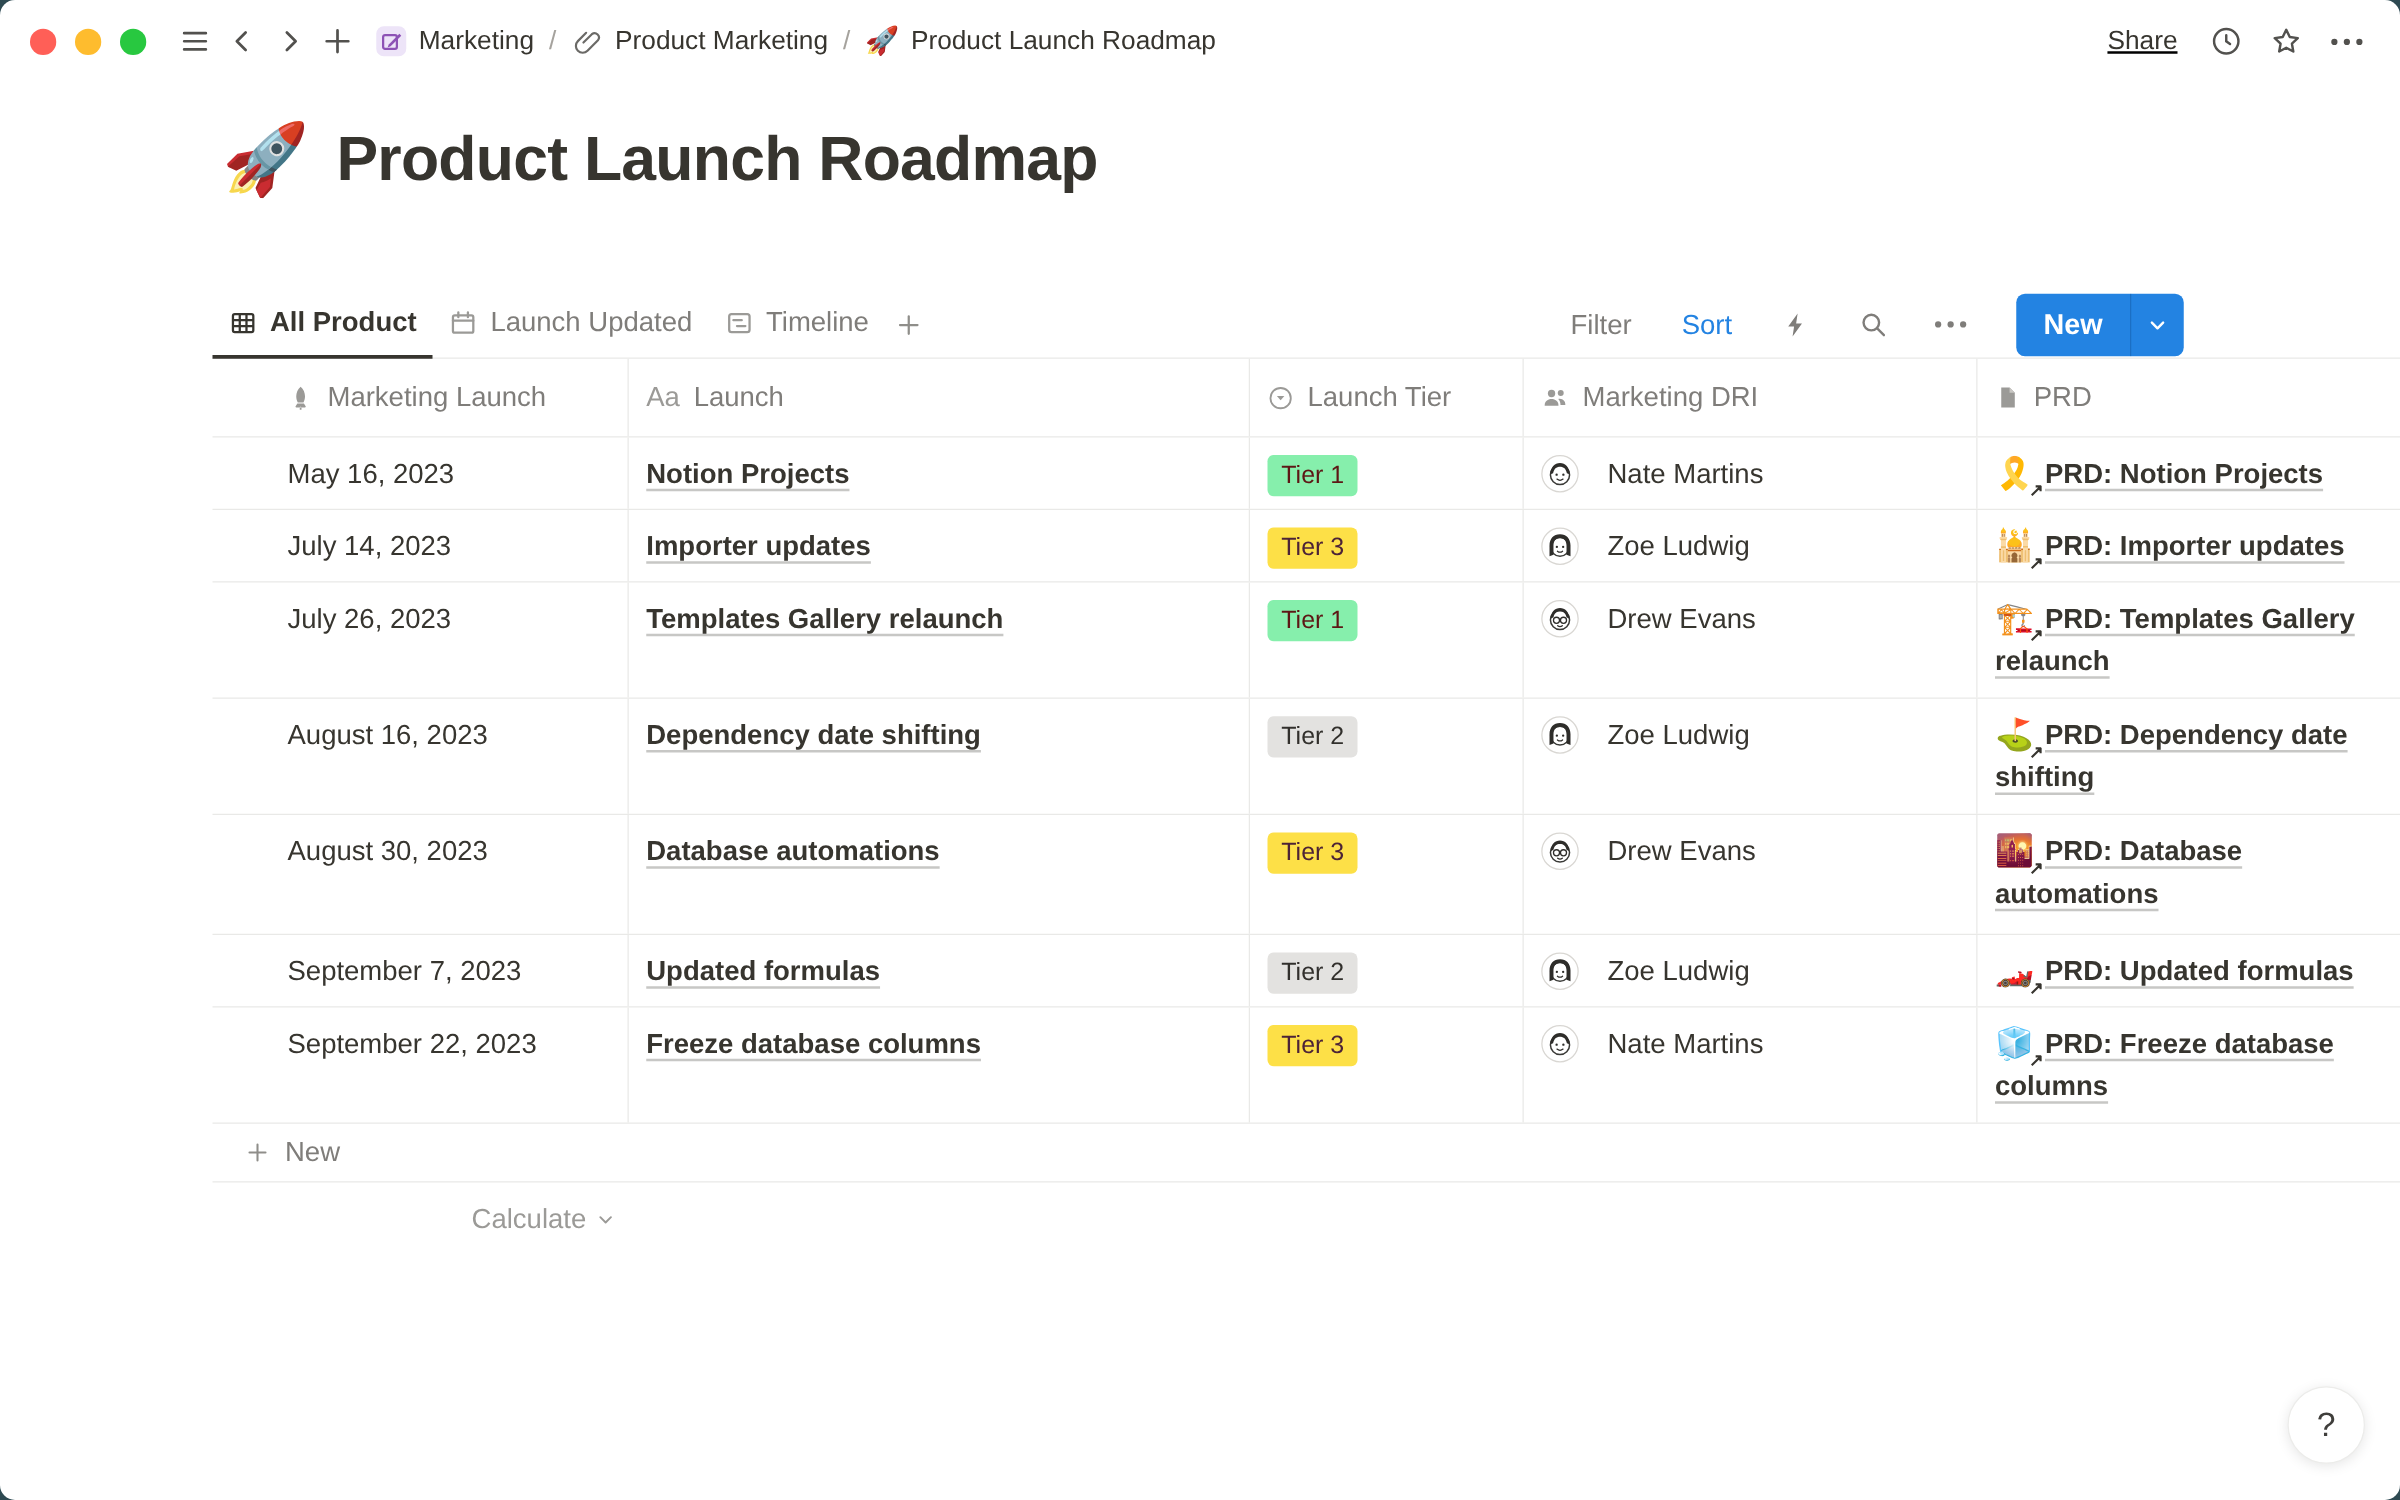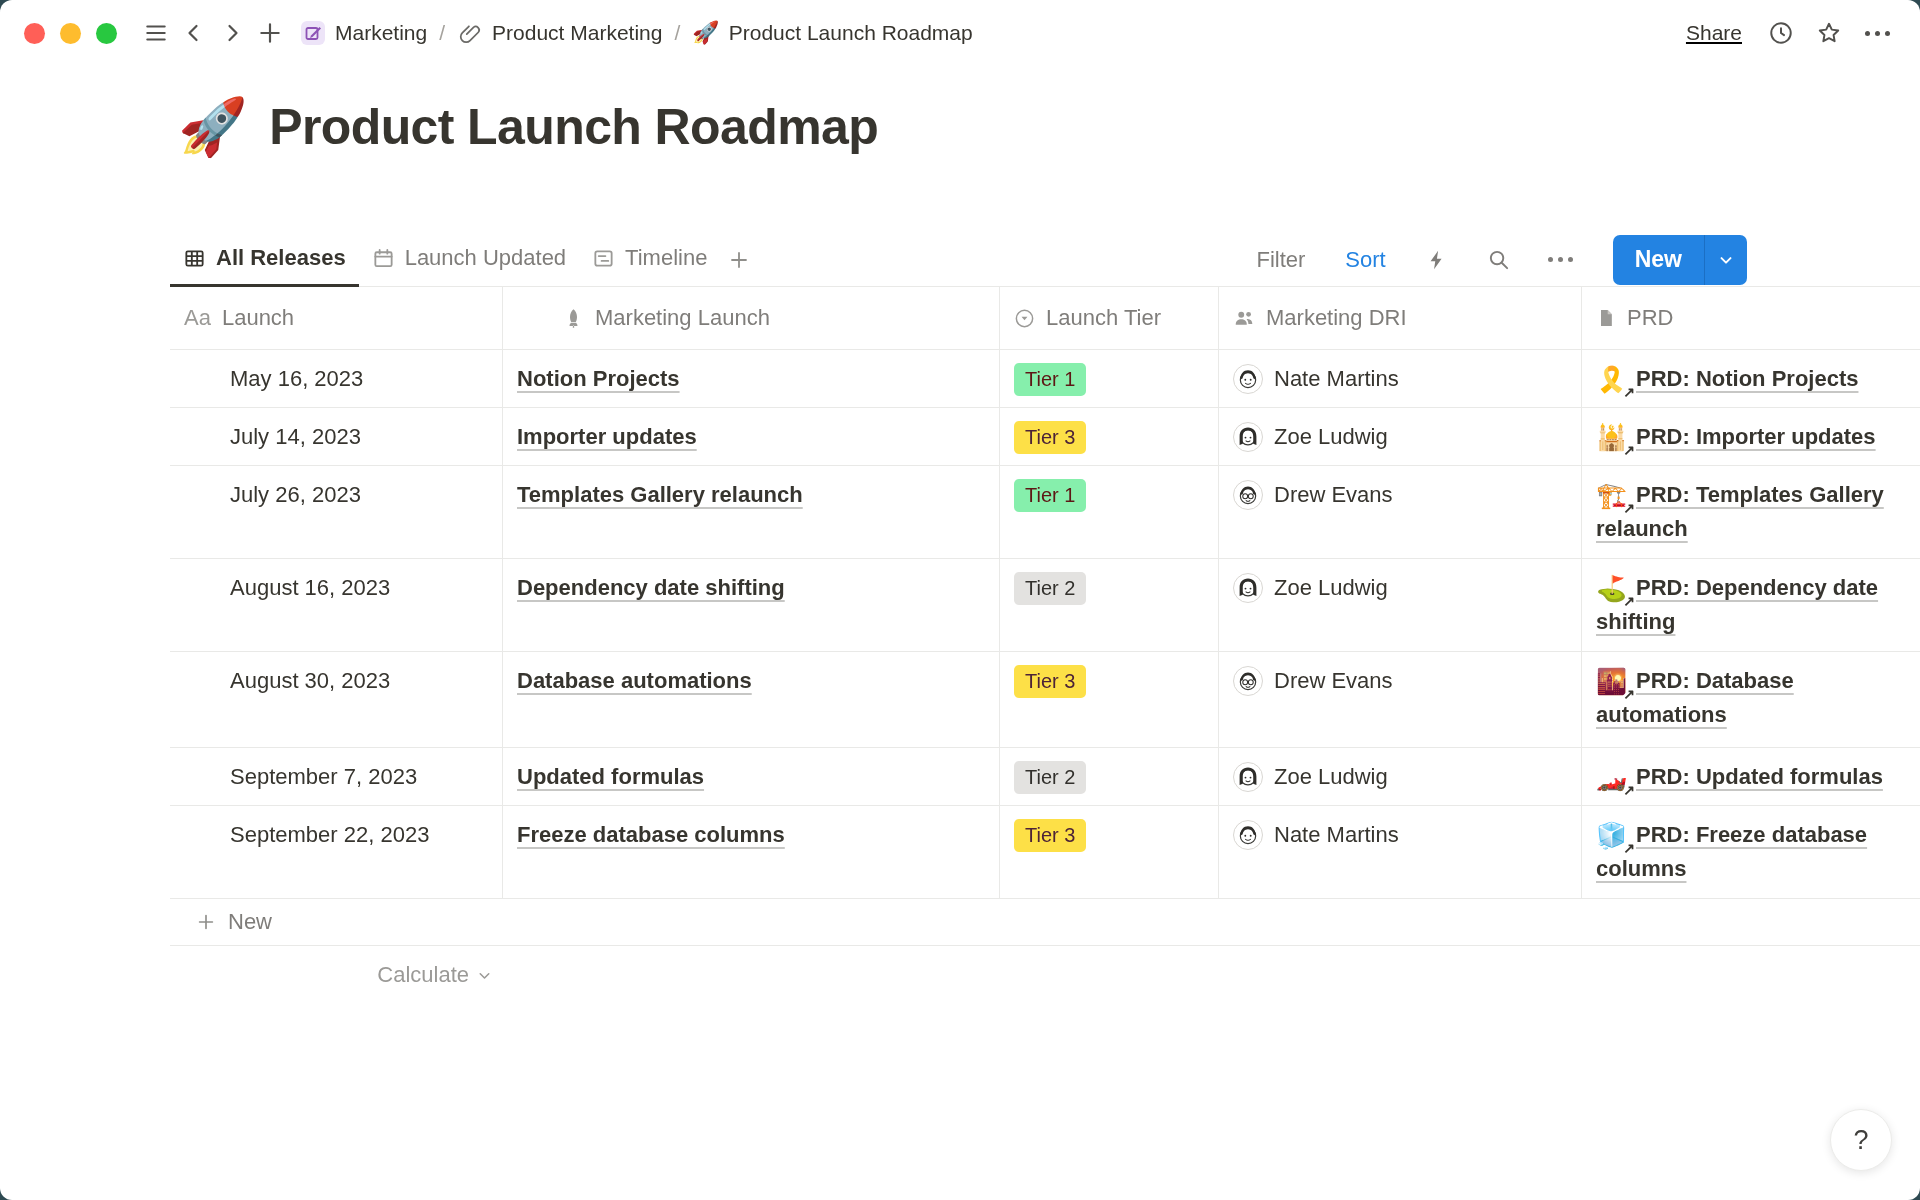--- a/index.html
+++ b/index.html
@@ -95,21 +95,21 @@
     text-underline-offset:4.5px;
   }
   .badge {
     display:inline-block; height:33px; line-height:33px; padding:0 11px;
     border-radius:5px; font-size:20px; white-space:nowrap;
   }
   .tier-red  { background:#86efac; color:#5d1715; }
   .tier-gray { background:#e3e2e0; color:#32302c; }
   .tier-pink { background:#fde047; color:#4c2337; }
 
-  .dri { display:flex; align-items:flex-start; gap:11px; }
+  .dri { display:flex; align-items:flex-start; gap:23px; }
   .avatar {
     width:30px; height:30px; border-radius:50%; flex:none; margin-top:2px;
     border:1px solid #d9d7d3; background:#fff; overflow:hidden;
   }
   .prd-emoji { position:relative; display:inline-block; width:32px; margin-right:8px; font-size:25px; line-height:34px; vertical-align:top; }
   .prd-emoji .pl-arrow {
     position:absolute; right:-7px; bottom:-3px; font-size:14px; font-weight:700; color:#37352f; line-height:1;
     text-shadow:-2px -2px 0 #fff, 2px -2px 0 #fff, -2px 2px 0 #fff, 2px 2px 0 #fff, 0 2px 0 #fff, 0 -2px 0 #fff, 2px 0 0 #fff, -2px 0 0 #fff;
   }
 
@@ -245,21 +245,21 @@
 
   <div class="views-divider"></div>
   <div class="viewsbar">
     <div class="tab active">
       <span class="prop-icon" style="color:#37352f">
         <svg width="23" height="23" viewBox="0 0 24 24" fill="none" stroke="currentColor" stroke-width="1.9">
             <rect x="3.5" y="4.5" width="17" height="15" rx="1.5"></rect>
             <path d="M3.5 9.5h17M3.5 14.5h17M9.2 4.5v15M14.8 4.5v15"></path>
           </svg>
       </span>
-      <span>All Releases</span>
+      <span>All Product</span>
     </div>
     <div class="tab">
       <span class="prop-icon">
         <svg width="23" height="23" viewBox="0 0 24 24" fill="none" stroke="currentColor" stroke-width="1.9" stroke-linecap="round">
             <rect x="3.5" y="5.5" width="17" height="14.5" rx="1.5"></rect>
             <path d="M3.5 10h17M8 3v4M16 3v4"></path>
           </svg>
       </span>
       <span>Launch Updated</span>
     </div>
@@ -307,31 +307,31 @@
               <path d="M6 9.5l6 6 6-6"></path>
             </svg>
         </span>
       </div>
     </div>
   </div>
 
   <div class="table">
 
     <div class="trow header-row">
-      <div class="cell vline">
-        <span class="aa-glyph">Aa</span>
-        <span>Launch</span>
-      </div>
       <div class="cell c1 vline">
         <span class="prop-icon">
           <svg width="21" height="21" viewBox="0 0 24 24" fill="currentColor">
               <path d="M12 1.5c2.6 2.2 4 5.4 4 8.8 0 2.1-.5 4.1-1.4 5.7h-5.2C8.5 14.4 8 12.4 8 10.3c0-3.4 1.4-6.6 4-8.8zM9 16.8l-1.6 2.7c-.3.5.1 1 .6 1h8c.5 0 .9-.5.6-1L15 16.8zM12 19.5l.9 2.3c.2.5-.2.9-.9.9s-1.1-.4-.9-.9z"></path>
             </svg>
         </span>
         <span>Marketing Launch</span>
+      </div>
+      <div class="cell vline">
+        <span class="aa-glyph">Aa</span>
+        <span>Launch</span>
       </div>
       <div class="cell vline">
         <span class="prop-icon">
           <svg width="21" height="21" viewBox="0 0 24 24">
               <circle cx="12" cy="12" r="9.3" fill="none" stroke="currentColor" stroke-width="1.7"></circle>
               <path d="M8.6 10l3.4 4 3.4-4z" fill="currentColor"></path>
             </svg>
         </span>
         <span>Launch Tier</span>
       </div>

